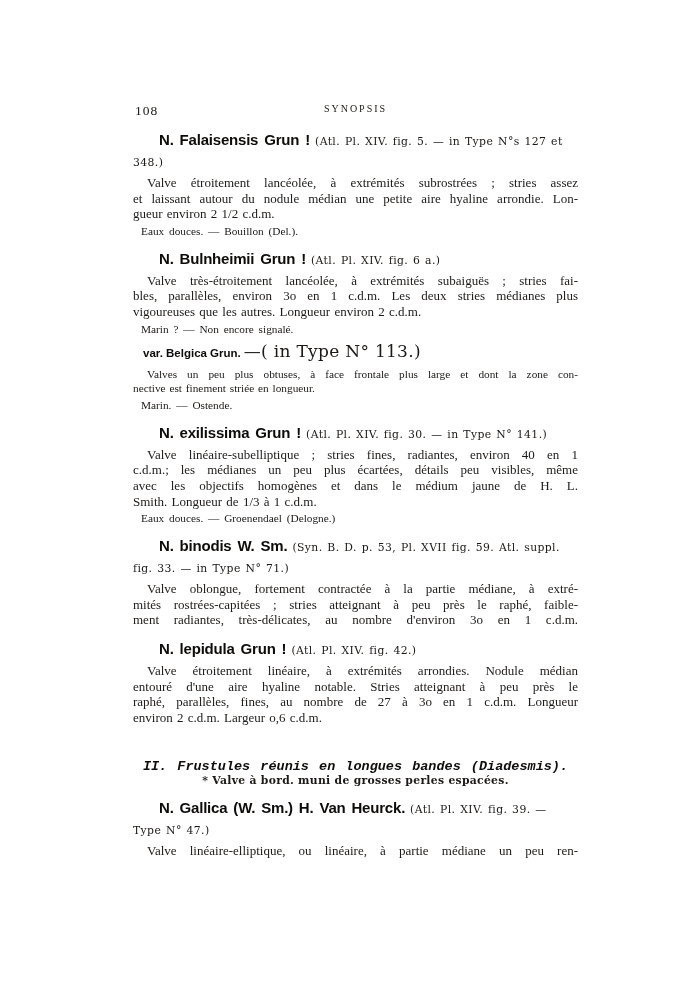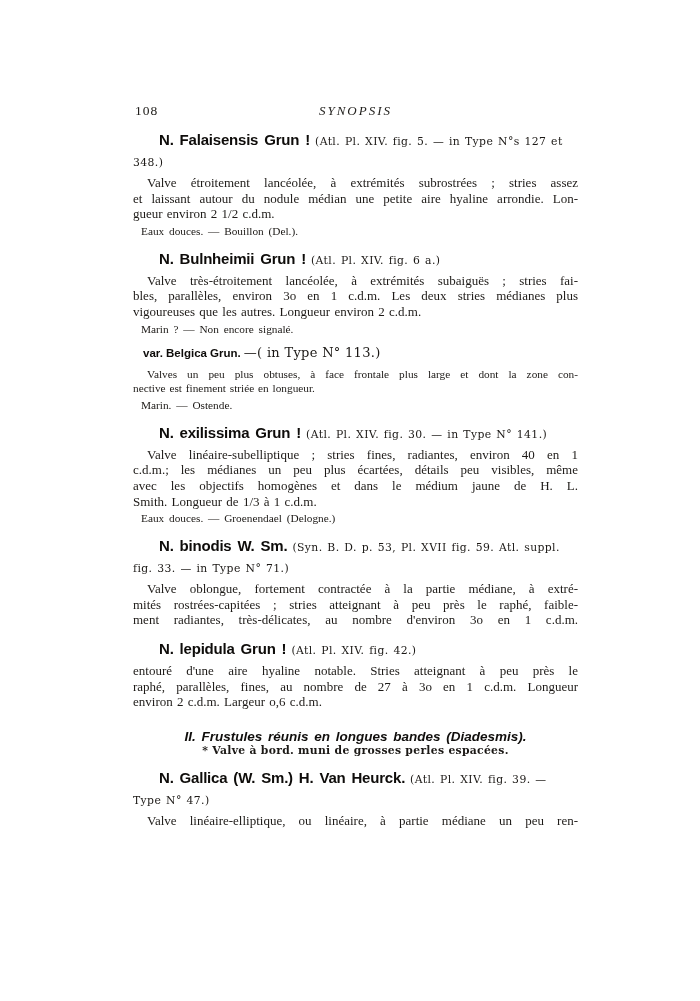--- a/index.html
+++ b/index.html
@@ -12,21 +12,21 @@
   }
   .page { position:relative; padding:103px 0 0 133px; width:445px; }
 
   
   .header { position:relative; height:16px; margin-bottom:2px; }
   .pageno {
     position:absolute; left:2px; top:0;
     font-size:13.5px; letter-spacing:1px; color:#22201d;
   }
   .runtitle {
-    text-align:center; font-size:13px; letter-spacing:2px; color:#22201d;font-style:italic;
+    text-align:center; font-size:10px; letter-spacing:2px; color:#22201d;
   }
 
   
   .sphead {
     margin:11px 0 3px; line-height:19px; text-indent:26px;
     text-align:left;
   }
   .spname {
     font-family:"Liberation Sans", sans-serif;
     font-weight:bold; font-size:15px; letter-spacing:-0.2px;
@@ -54,31 +54,31 @@
   }
 
   
   .varhead { margin-top:8px; line-height:15px; padding-left:10px; }
   .varname {
     font-family:"Liberation Sans", sans-serif;
     font-weight:bold; font-size:11.5px; color:#0e0c0a;
   }
   .varref {
     font-family:"DejaVu Serif", serif;
-    font-size:13px; letter-spacing:0.3px; margin-left:3px; color:#1b1815;
+    font-size:17px; letter-spacing:0.3px; margin-left:3px; color:#1b1815;
   }
   .varbody { margin-top:6px; }
   .bline.small {
     font-size:11.3px; line-height:14.6px;
   }
 
   
   .section {
-    margin-top:19px; text-align:center;
-    font-family:Liberation Sans, sans-serif;
+    margin-top:34px; text-align:center;
+    font-family:Liberation Mono, monospace;
     font-style:italic; font-weight:bold; font-size:13.5px;
     color:#100e0c; word-spacing:2px;
   }
   .note {
     text-align:center;
     font-family:"DejaVu Serif", serif;
     font-weight:bold; font-size:10.8px; letter-spacing:0.3px;
     color:#1b1815;
   }
 </style>
@@ -120,20 +120,21 @@
       </div>
       <div class="hab">Eaux douces. — Groenendael (Delogne.)</div>
       <div class="sphead"><span class="spname">N. binodis W. Sm.</span><span class="spref">(Syn. B. D. p. 53, Pl. XVII fig. 59. Atl. suppl. fig. 33. — in Type N° 71.)</span></div>
       <div class="body">
         <div class="bline first">Valve oblongue, fortement contractée à la partie médiane, à extré-</div>
         <div class="bline">mités rostrées-capitées ; stries atteignant à peu près le raphé, faible-</div>
         <div class="bline">ment radiantes, très-délicates, au nombre d'environ 3o en 1 c.d.m.</div>
       </div>
       <div class="sphead"><span class="spname">N. lepidula Grun !</span><span class="spref">(Atl. Pl. XIV. fig. 42.)</span></div>
       <div class="body">
+        <div class="bline first">Valve étroitement linéaire, à extrémités arrondies. Nodule médian</div>
         <div class="bline">entouré d'une aire hyaline notable. Stries atteignant à peu près le</div>
         <div class="bline">raphé, parallèles, fines, au nombre de 27 à 3o en 1 c.d.m. Longueur</div>
         <div class="bline lastleft">environ 2 c.d.m. Largeur o,6 c.d.m.</div>
       </div>
       <div class="section">II. Frustules réunis en longues bandes (Diadesmis).</div>
       <div class="note">* Valve à bord. muni de grosses perles espacées.</div>
       <div class="sphead"><span class="spname">N. Gallica (W. Sm.) H. Van Heurck.</span><span class="spref">(Atl. Pl. XIV. fig. 39. — Type N° 47.)</span></div>
       <div class="body">
         <div class="bline first">Valve linéaire-elliptique, ou linéaire, à partie médiane un peu ren-</div>
       </div>

